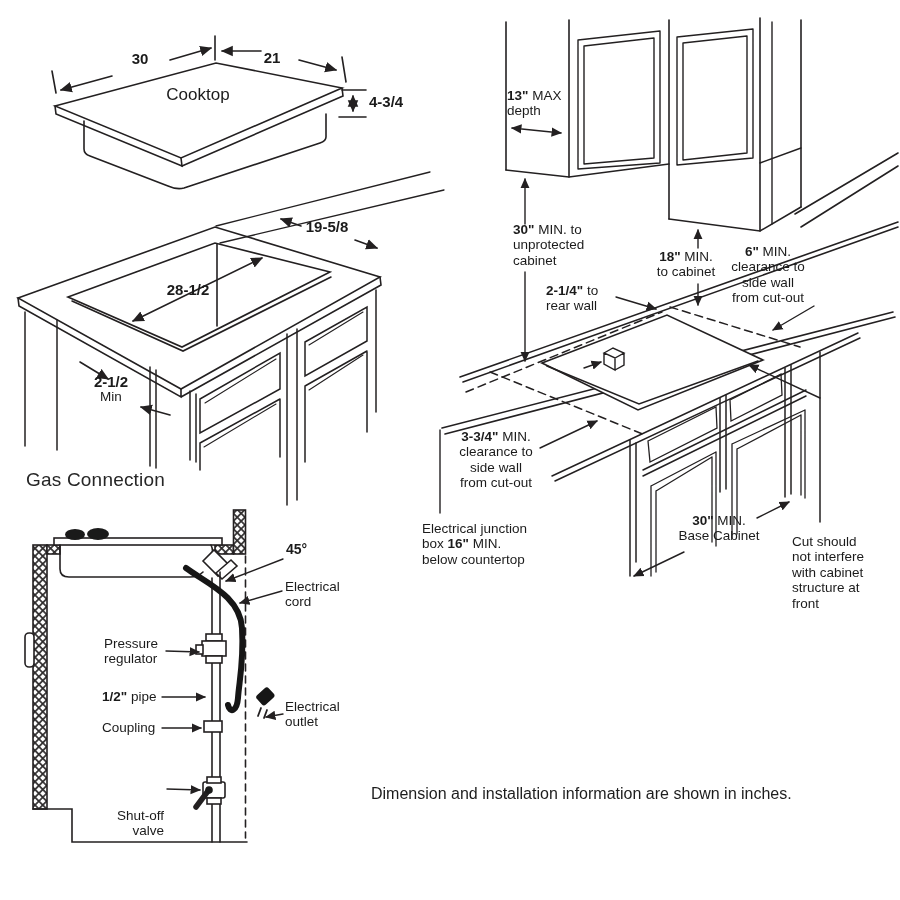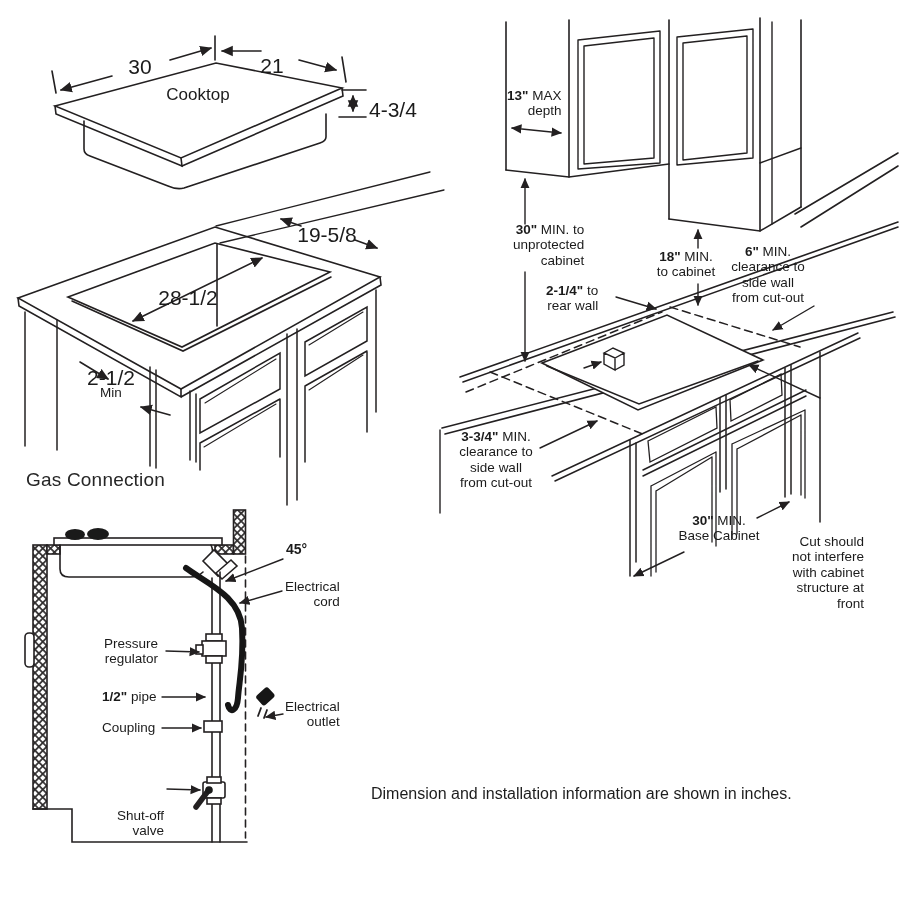--- a/index.html
+++ b/index.html
@@ -1,23 +1,23 @@
 <!DOCTYPE html>
 <html><head>
 <meta charset="utf-8">
 <style>
   html,body{margin:0;padding:0;background:#fff;}
   #stage{position:relative;width:900px;height:900px;background:#ffffff;
          font-family:"Liberation Sans",sans-serif;overflow:hidden;}
   #art{position:absolute;left:0;top:0;}
-  .lbl{position:absolute;color:#1b1b1b;font-size:13.5px;line-height:15.4px;white-space:nowrap;text-align:right;}
+  .lbl{position:absolute;color:#1b1b1b;font-size:13.5px;line-height:15.4px;white-space:nowrap;}
   .lbl b{font-weight:bold;}
   .c{text-align:center;}
   .r{text-align:right;}
-  .dim{font-size:21px;font-weight:normal;margin-top:8px;}
+  .dim{font-size:15px;font-weight:bold;}
   .title{font-size:19px;color:#262626;letter-spacing:.2px;}
   .cook{font-size:17px;text-align:center;}
   .note{font-size:16px;color:#1d1d1d;}
   .footer{font-size:17px;color:#2e2e2e;letter-spacing:.55px;}
 </style>
 </head>
 <body>
 
 <div id="stage">
 
@@ -230,21 +230,21 @@
     </g>
   </svg>
 
   <div class="lbl dim c" style="left:118px;top:51px;width:44px;"><span>30</span></div>
   <div class="lbl dim c" style="left:250px;top:50px;width:44px;"><span>21</span></div>
   <div class="lbl cook c" style="left:152px;top:87px;width:92px;"><span>Cooktop</span></div>
   <div class="lbl dim" style="left:369px;top:94px;"><span>4-3/4</span></div>
 
   <div class="lbl dim c" style="left:292px;top:219px;width:70px;"><span>19-5/8</span></div>
   <div class="lbl dim c" style="left:153px;top:282px;width:70px;"><span>28-1/2</span></div>
-  <div class="lbl c" style="left:80px;top:362px;width:62px;text-align:center;">
+  <div class="lbl c" style="left:80px;top:374px;width:62px;text-align:center;">
     <div class="dim">2-1/2</div>
     <div>Min</div>
   </div>
 
   <div class="lbl title" style="left:26px;top:472px;"><span>Gas Connection</span></div>
   <div class="lbl" style="left:286px;top:542px;font-weight:bold;font-size:14px;"><span>45°</span></div>
   <div class="lbl" style="left:285px;top:579px;">
     <div>Electrical</div>
     <div>cord</div>
   </div>
@@ -284,20 +284,25 @@
   </div>
   <div class="lbl" style="left:546px;top:283px;">
     <div><b>2-1/4"</b><span> to</span></div>
     <div>rear wall</div>
   </div>
   <div class="lbl c" style="left:450px;top:429px;width:92px;">
     <div><b>3-3/4"</b><span> MIN.</span></div>
     <div>clearance to</div>
     <div>side wall</div>
     <div>from cut-out</div>
+  </div>
+  <div class="lbl" style="left:422px;top:521px;">
+    <div>Electrical junction</div>
+    <div><span>box </span><b>16"</b><span> MIN.</span></div>
+    <div>below countertop</div>
   </div>
   <div class="lbl c" style="left:668px;top:513px;width:102px;">
     <div><b>30"</b><span> MIN.</span></div>
     <div>Base Cabinet</div>
   </div>
   <div class="lbl" style="left:792px;top:534px;">
     <div>Cut should</div>
     <div>not interfere</div>
     <div>with cabinet</div>
     <div>structure at</div>

